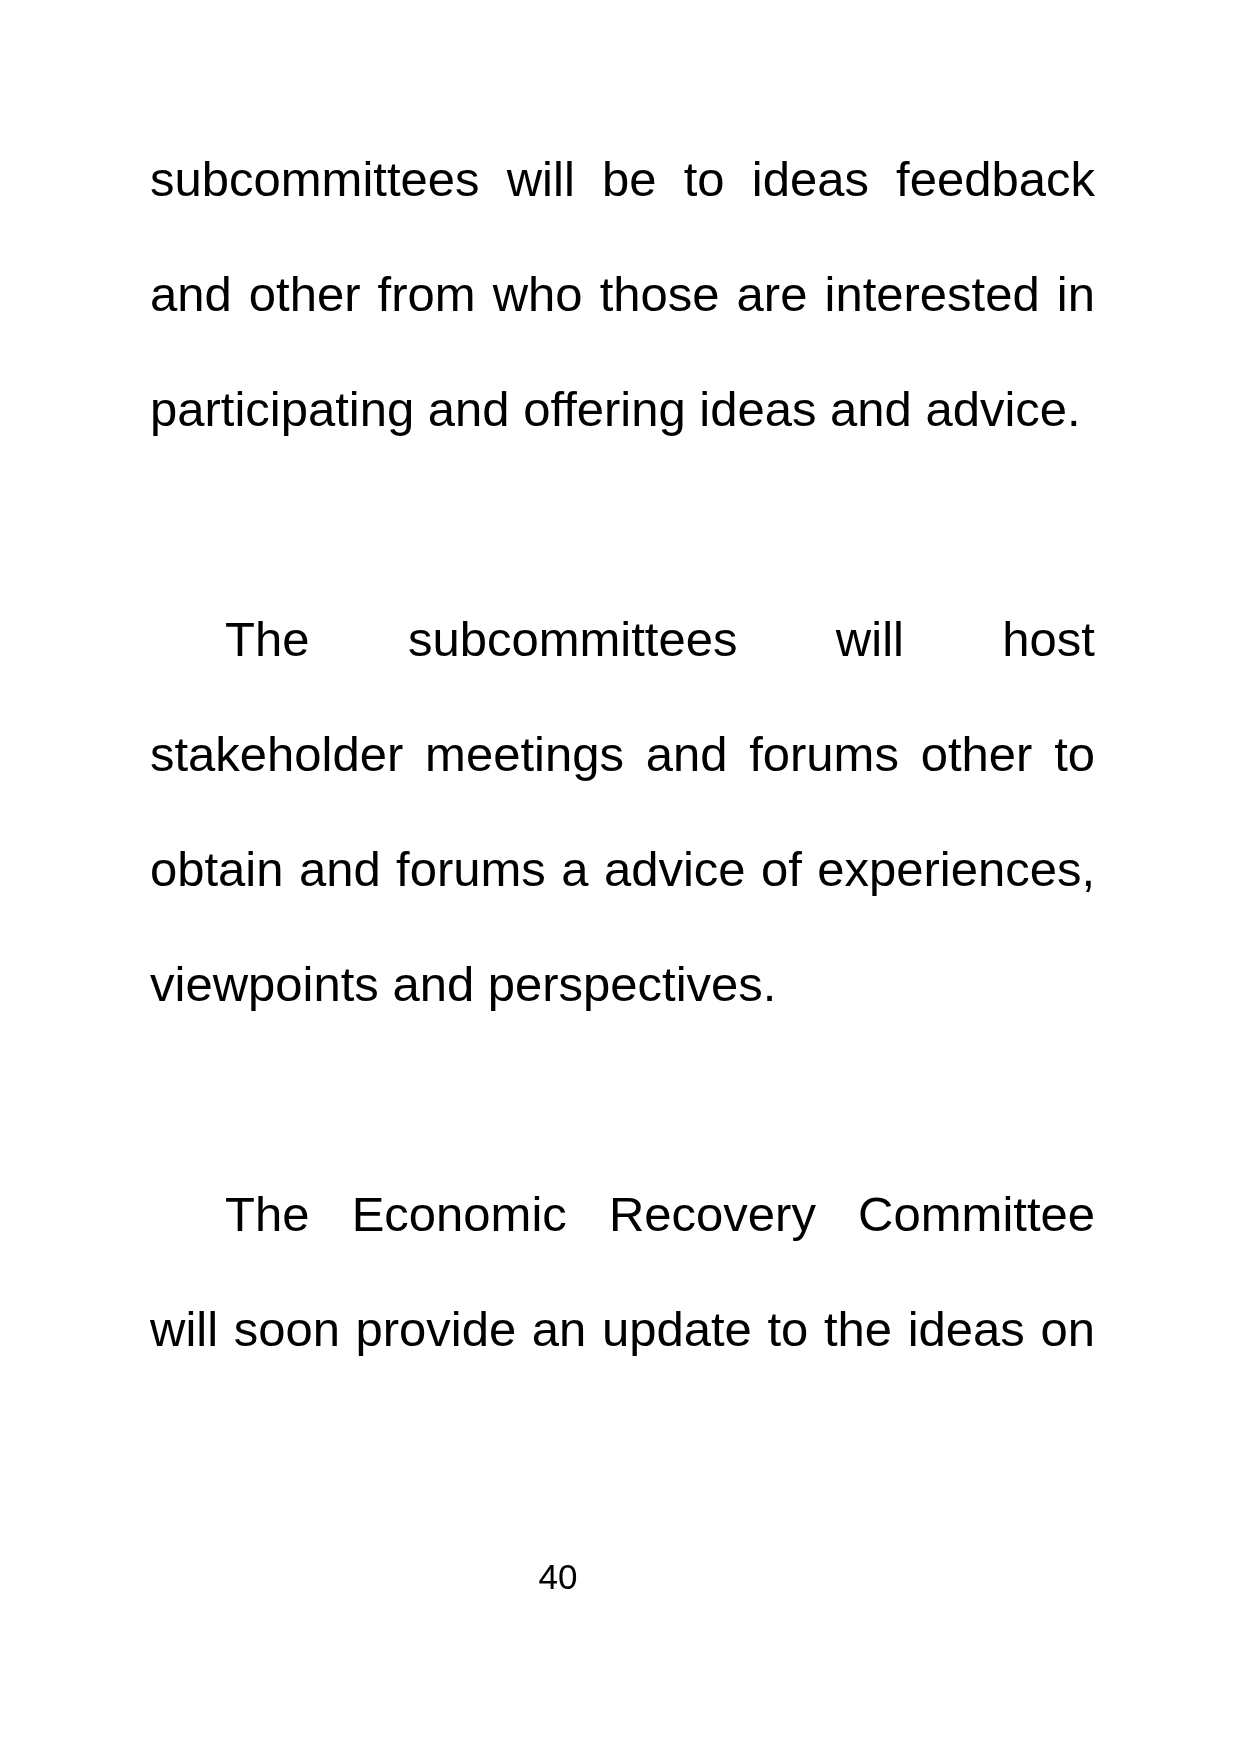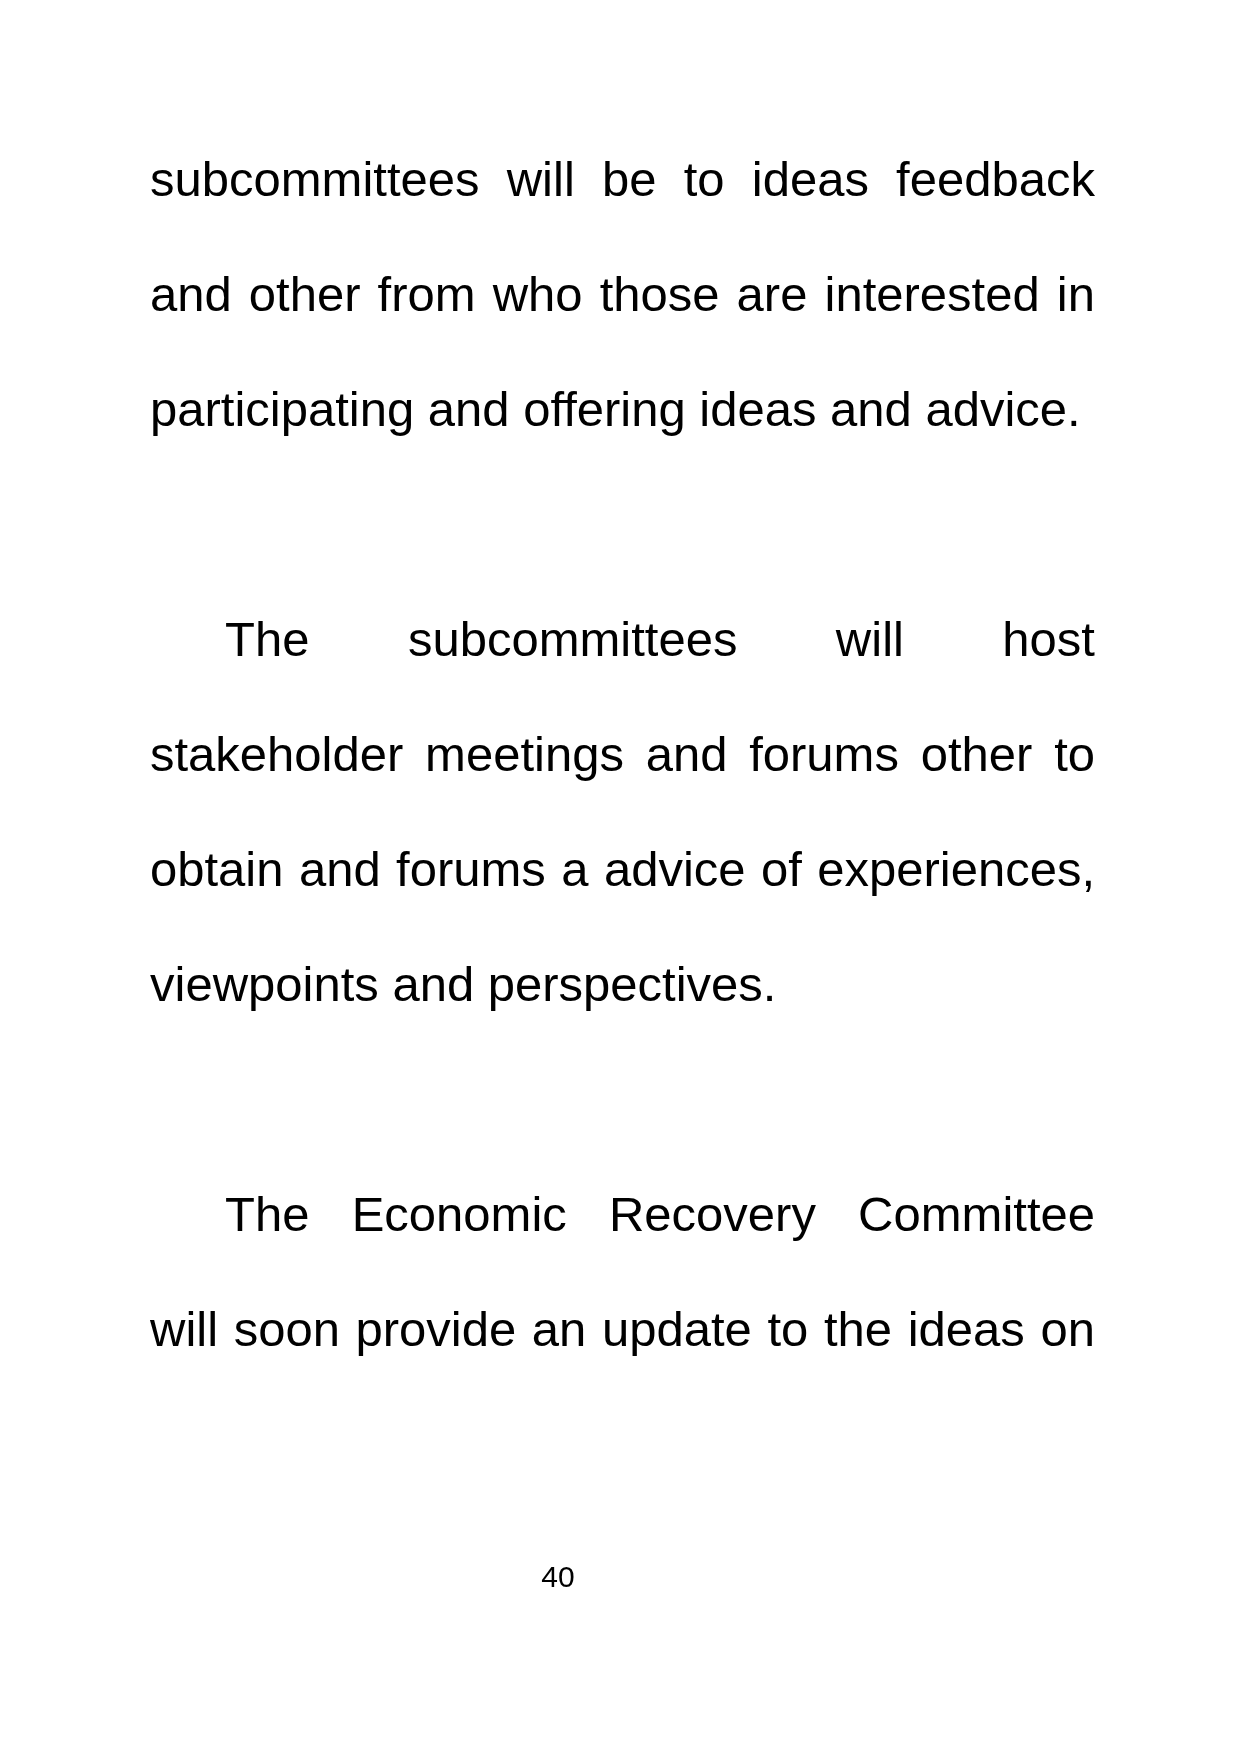--- a/index.html
+++ b/index.html
@@ -42,21 +42,21 @@
   .word {
     display: inline-block;
     white-space: pre;
   }
   .footer {
     position: absolute;
     top: 1564px;
     left: 0;
     width: 100%;
     text-align: center;
-    font-size: 30px;
+    font-size: 35px;
     line-height: 26px;
     color: #000000;
   }
 </style>
 </head>
 <body>
 
 <div class="page">
   <main class="content">
       <div class="para">

